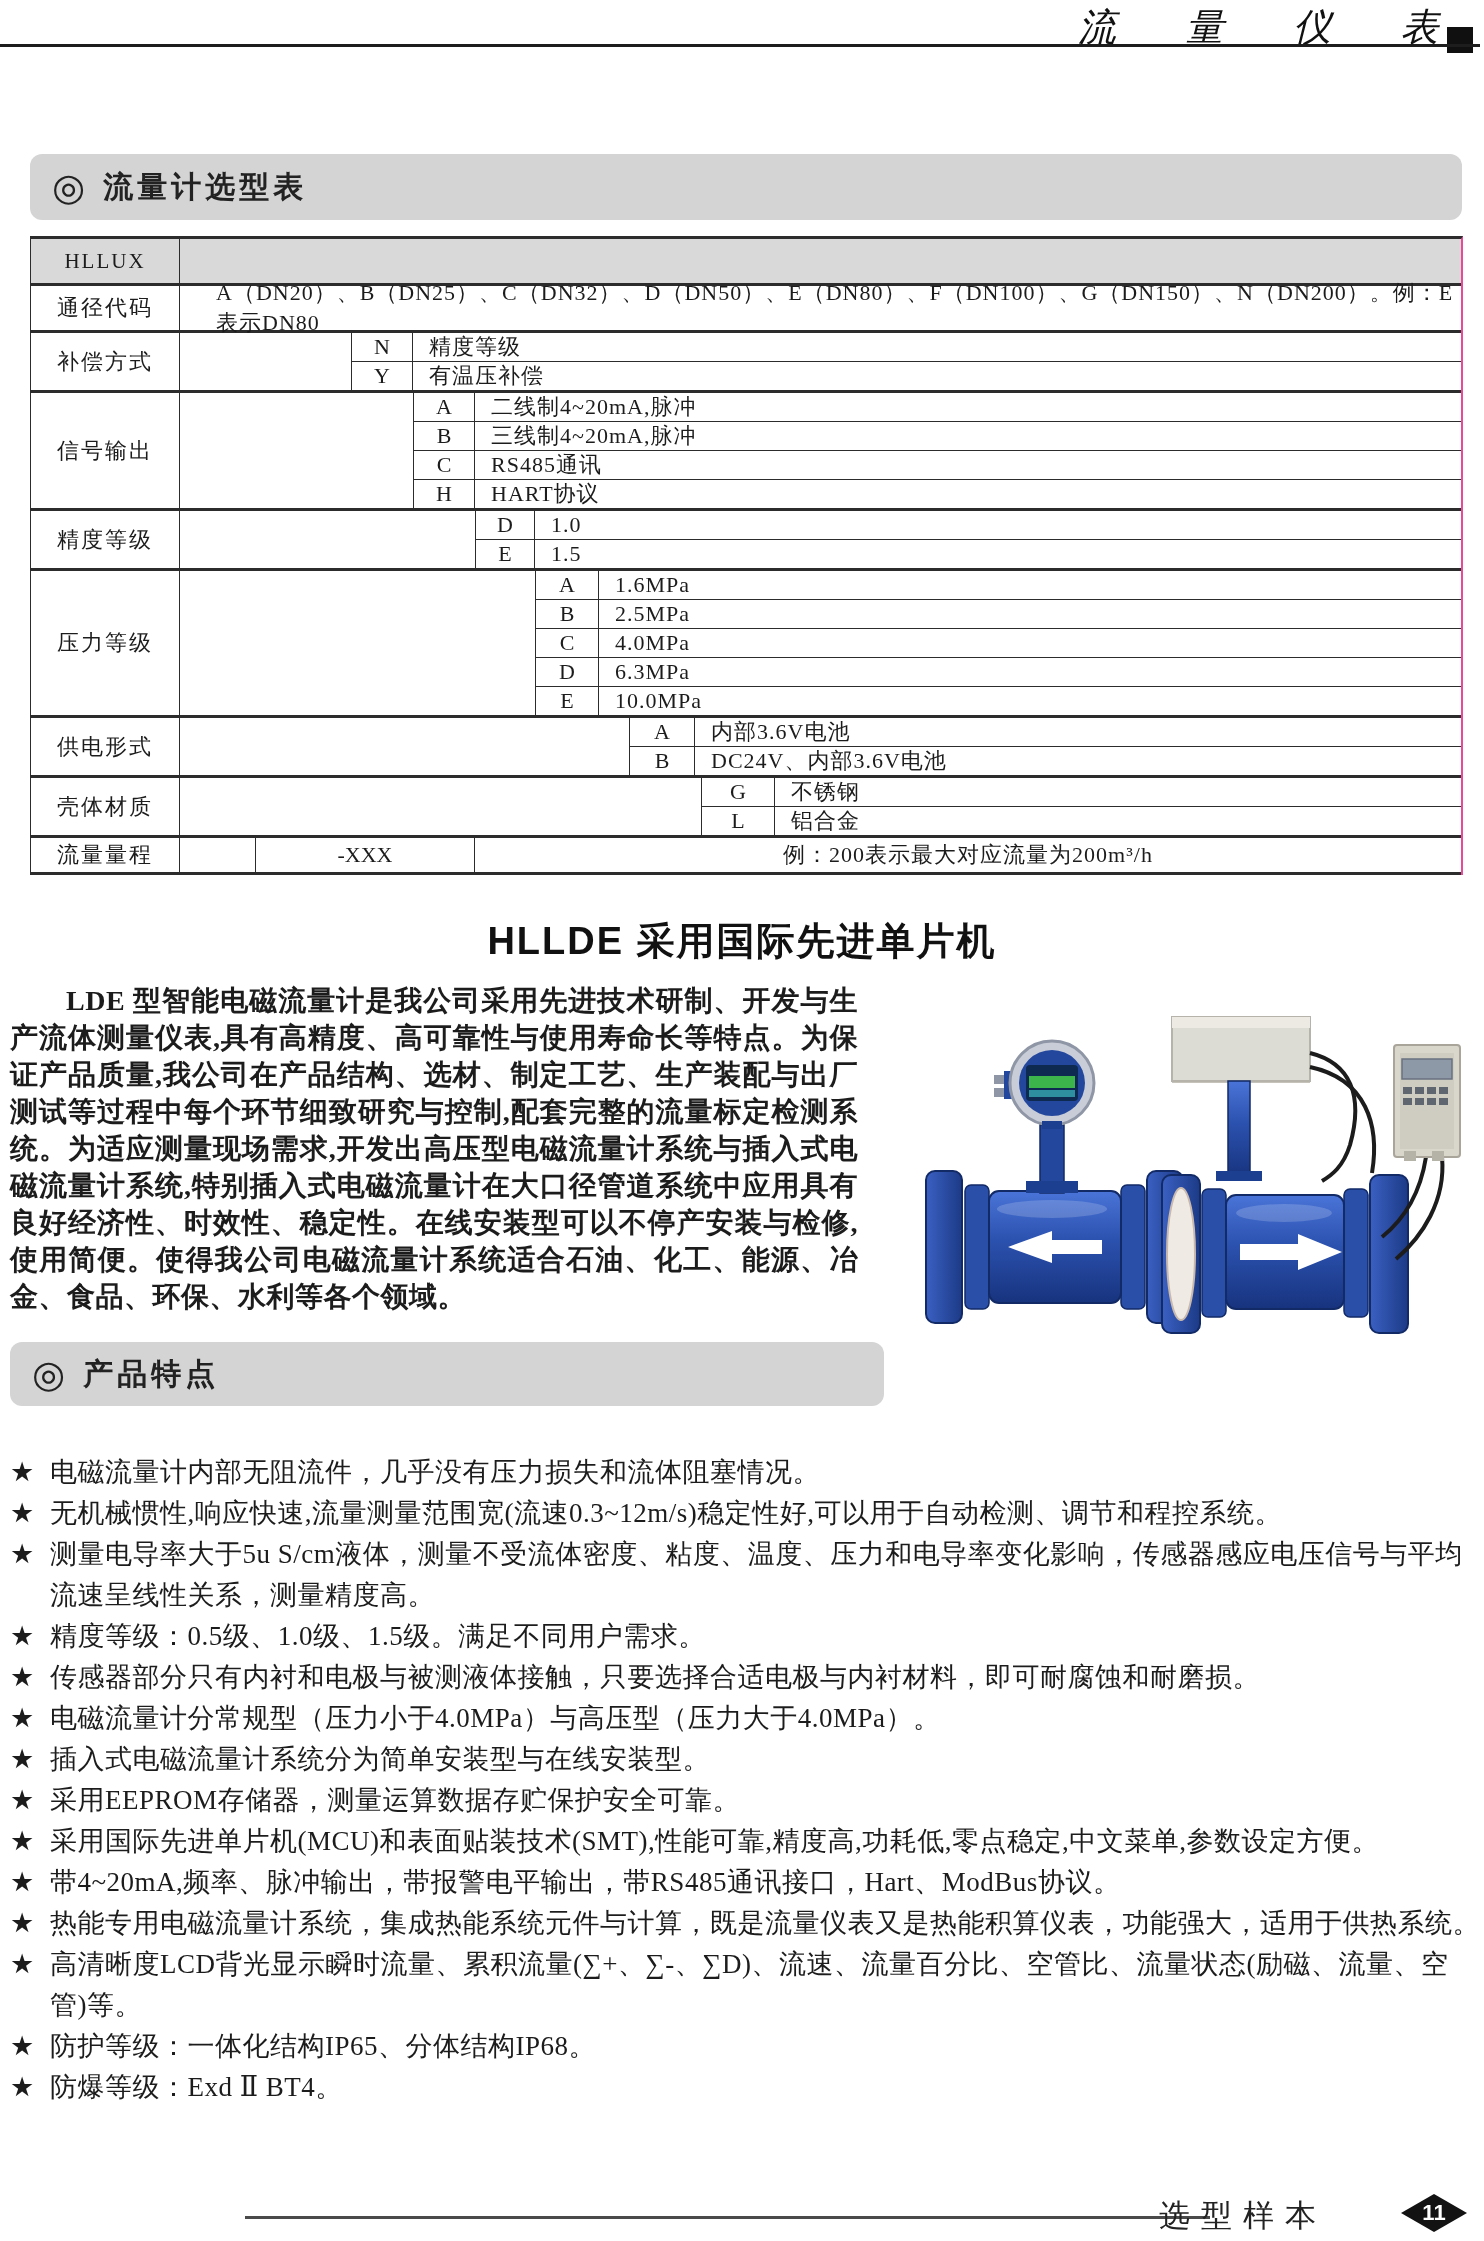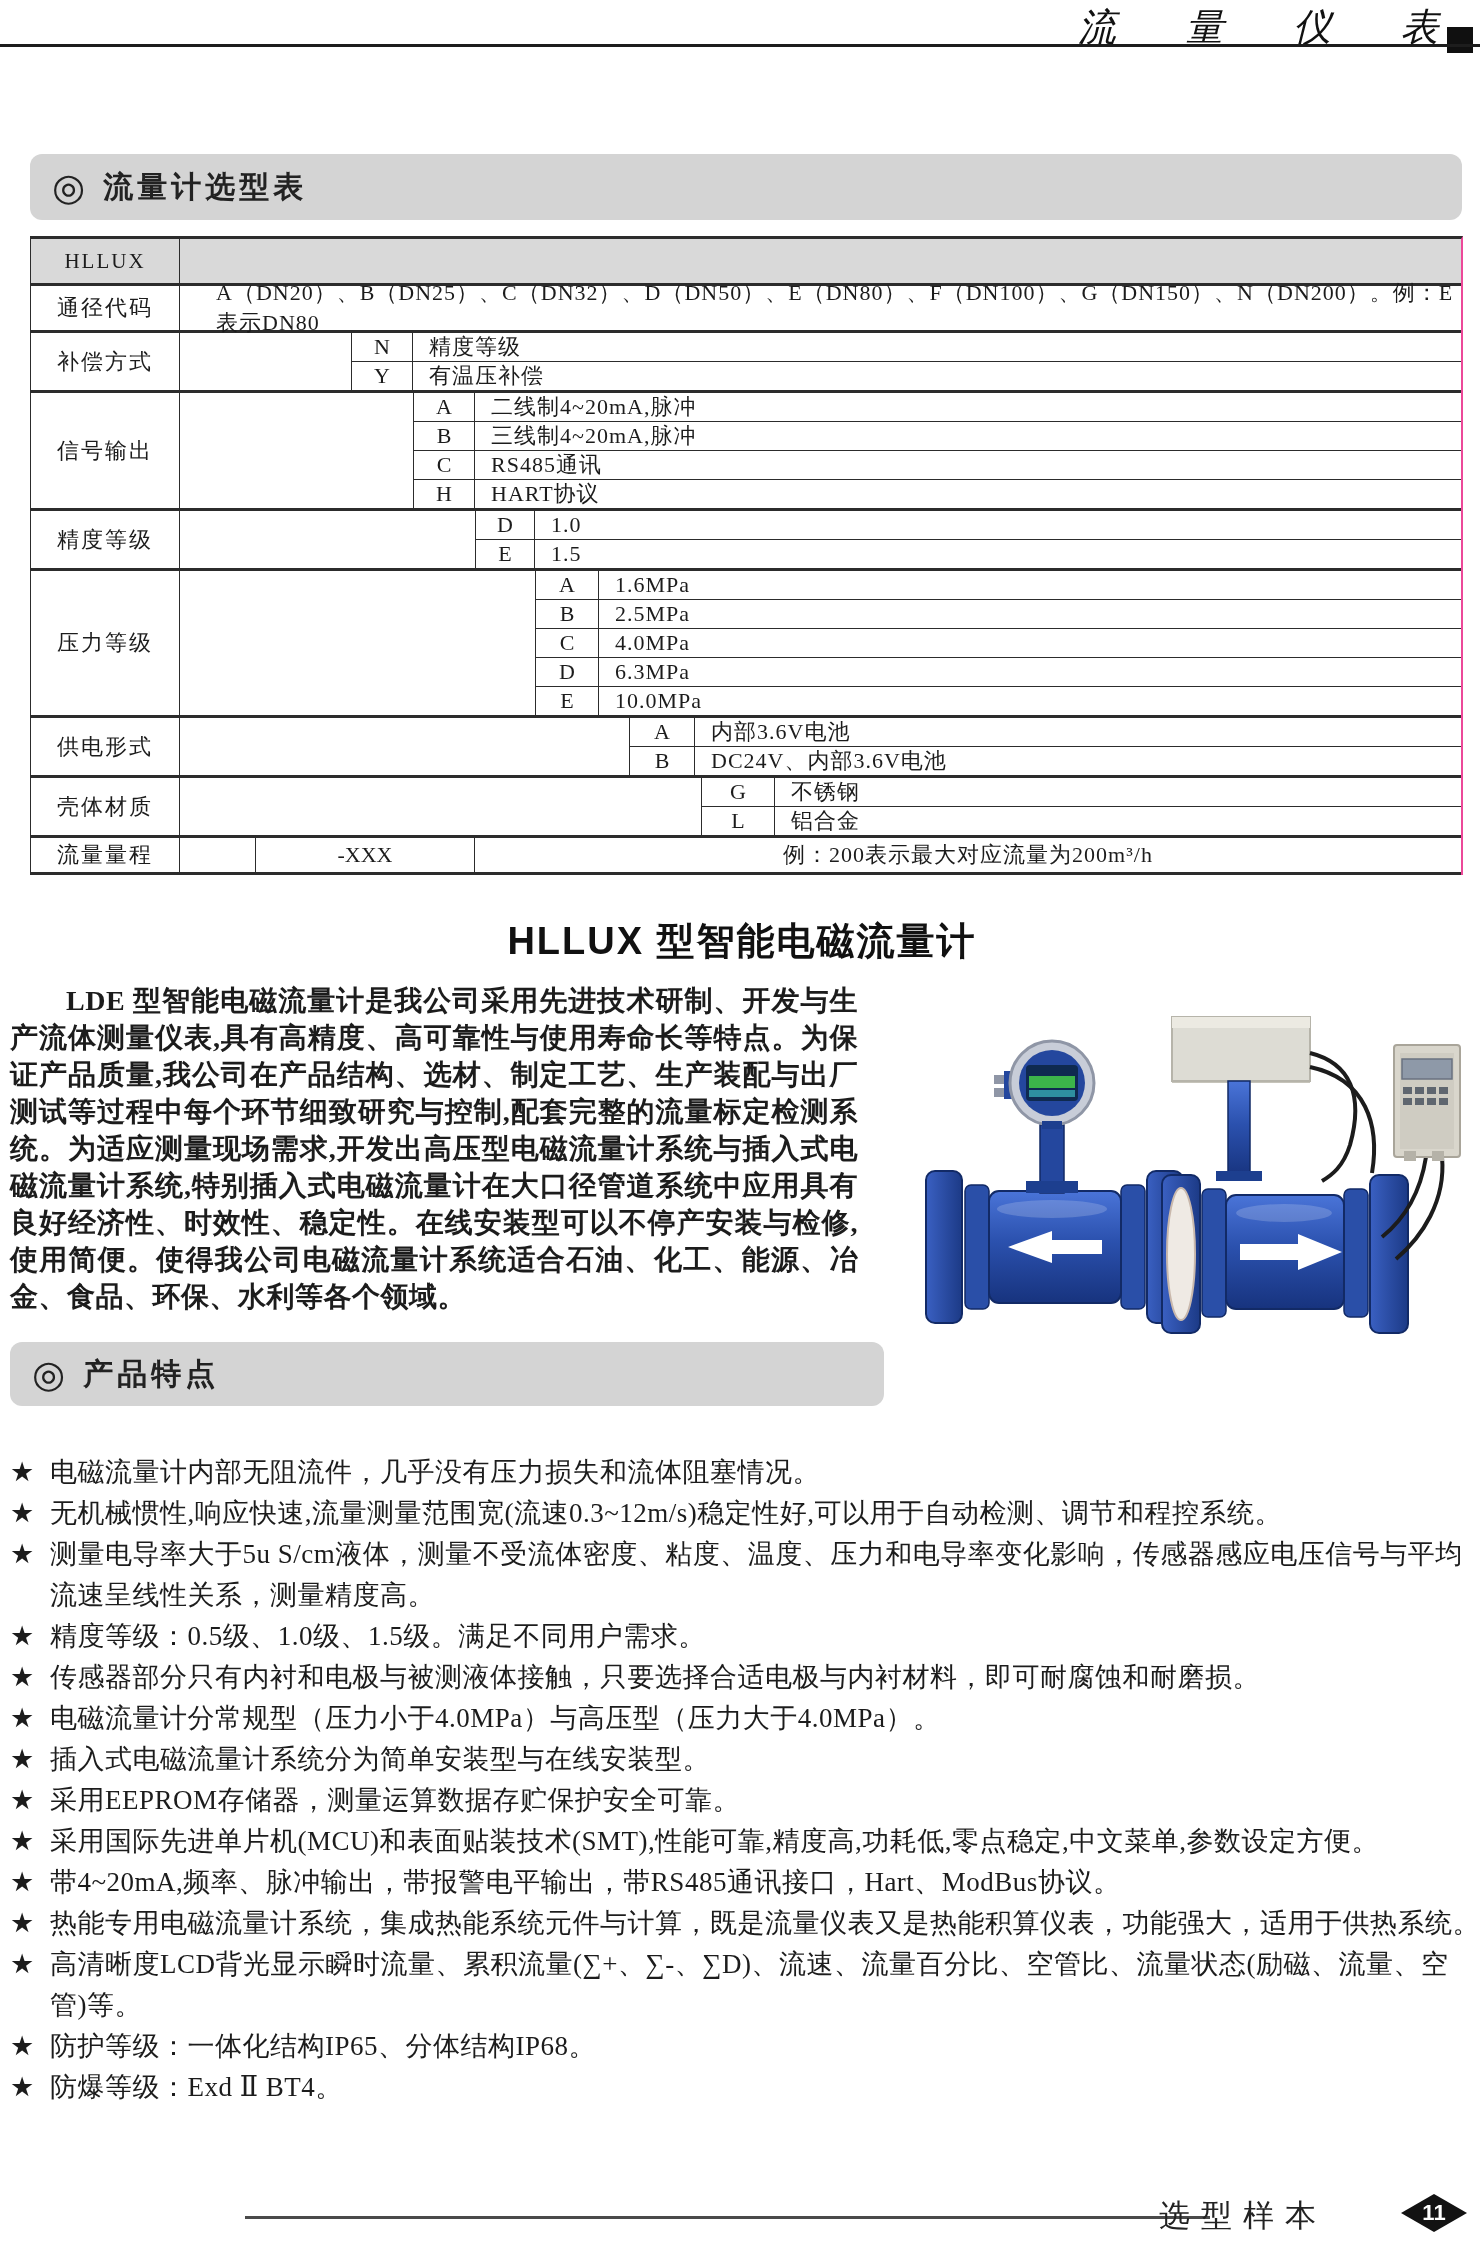--- a/index.html
+++ b/index.html
@@ -254,21 +254,21 @@
       <div class="spacer s7"></div>
       <div class="grows">
         <div class="grow last">
           <div class="gcode c7">-XXX</div>
           <div class="gdesc center">例：200表示最大对应流量为200m³/h</div>
         </div>
       </div>
     </section>
   </div>
 
-  <div class="prod-title">HLLUX 型智能电磁流量计</div>
+  <div class="prod-title">HLLDE 采用国际先进单片机</div>
   <div class="intro">LDE 型智能电磁流量计是我公司采用先进技术研制、开发与生产流体测量仪表,具有高精度、高可靠性与使用寿命长等特点。为保证产品质量,我公司在产品结构、选材、制定工艺、生产装配与出厂测试等过程中每个环节细致研究与控制,配套完整的流量标定检测系统。为适应测量现场需求,开发出高压型电磁流量计系统与插入式电磁流量计系统,特别插入式电磁流量计在大口径管道系统中应用具有良好经济性、时效性、稳定性。在线安装型可以不停产安装与检修, 使用简便。使得我公司电磁流量计系统适合石油、化工、能源、冶金、食品、环保、水利等各个领域。</div>
 
   <svg class="photo" viewBox="0 0 585 368" xmlns="http://www.w3.org/2000/svg">
     <defs>
       <linearGradient id="gBlue" x1="0" y1="0" x2="0" y2="1">
         <stop offset="0" stop-color="#4a74d8"></stop>
           <stop offset="0.45" stop-color="#2b51ae"></stop>
           <stop offset="1" stop-color="#17337e"></stop>
       </linearGradient>
       <linearGradient id="gFlange" x1="0" y1="0" x2="1" y2="0">

